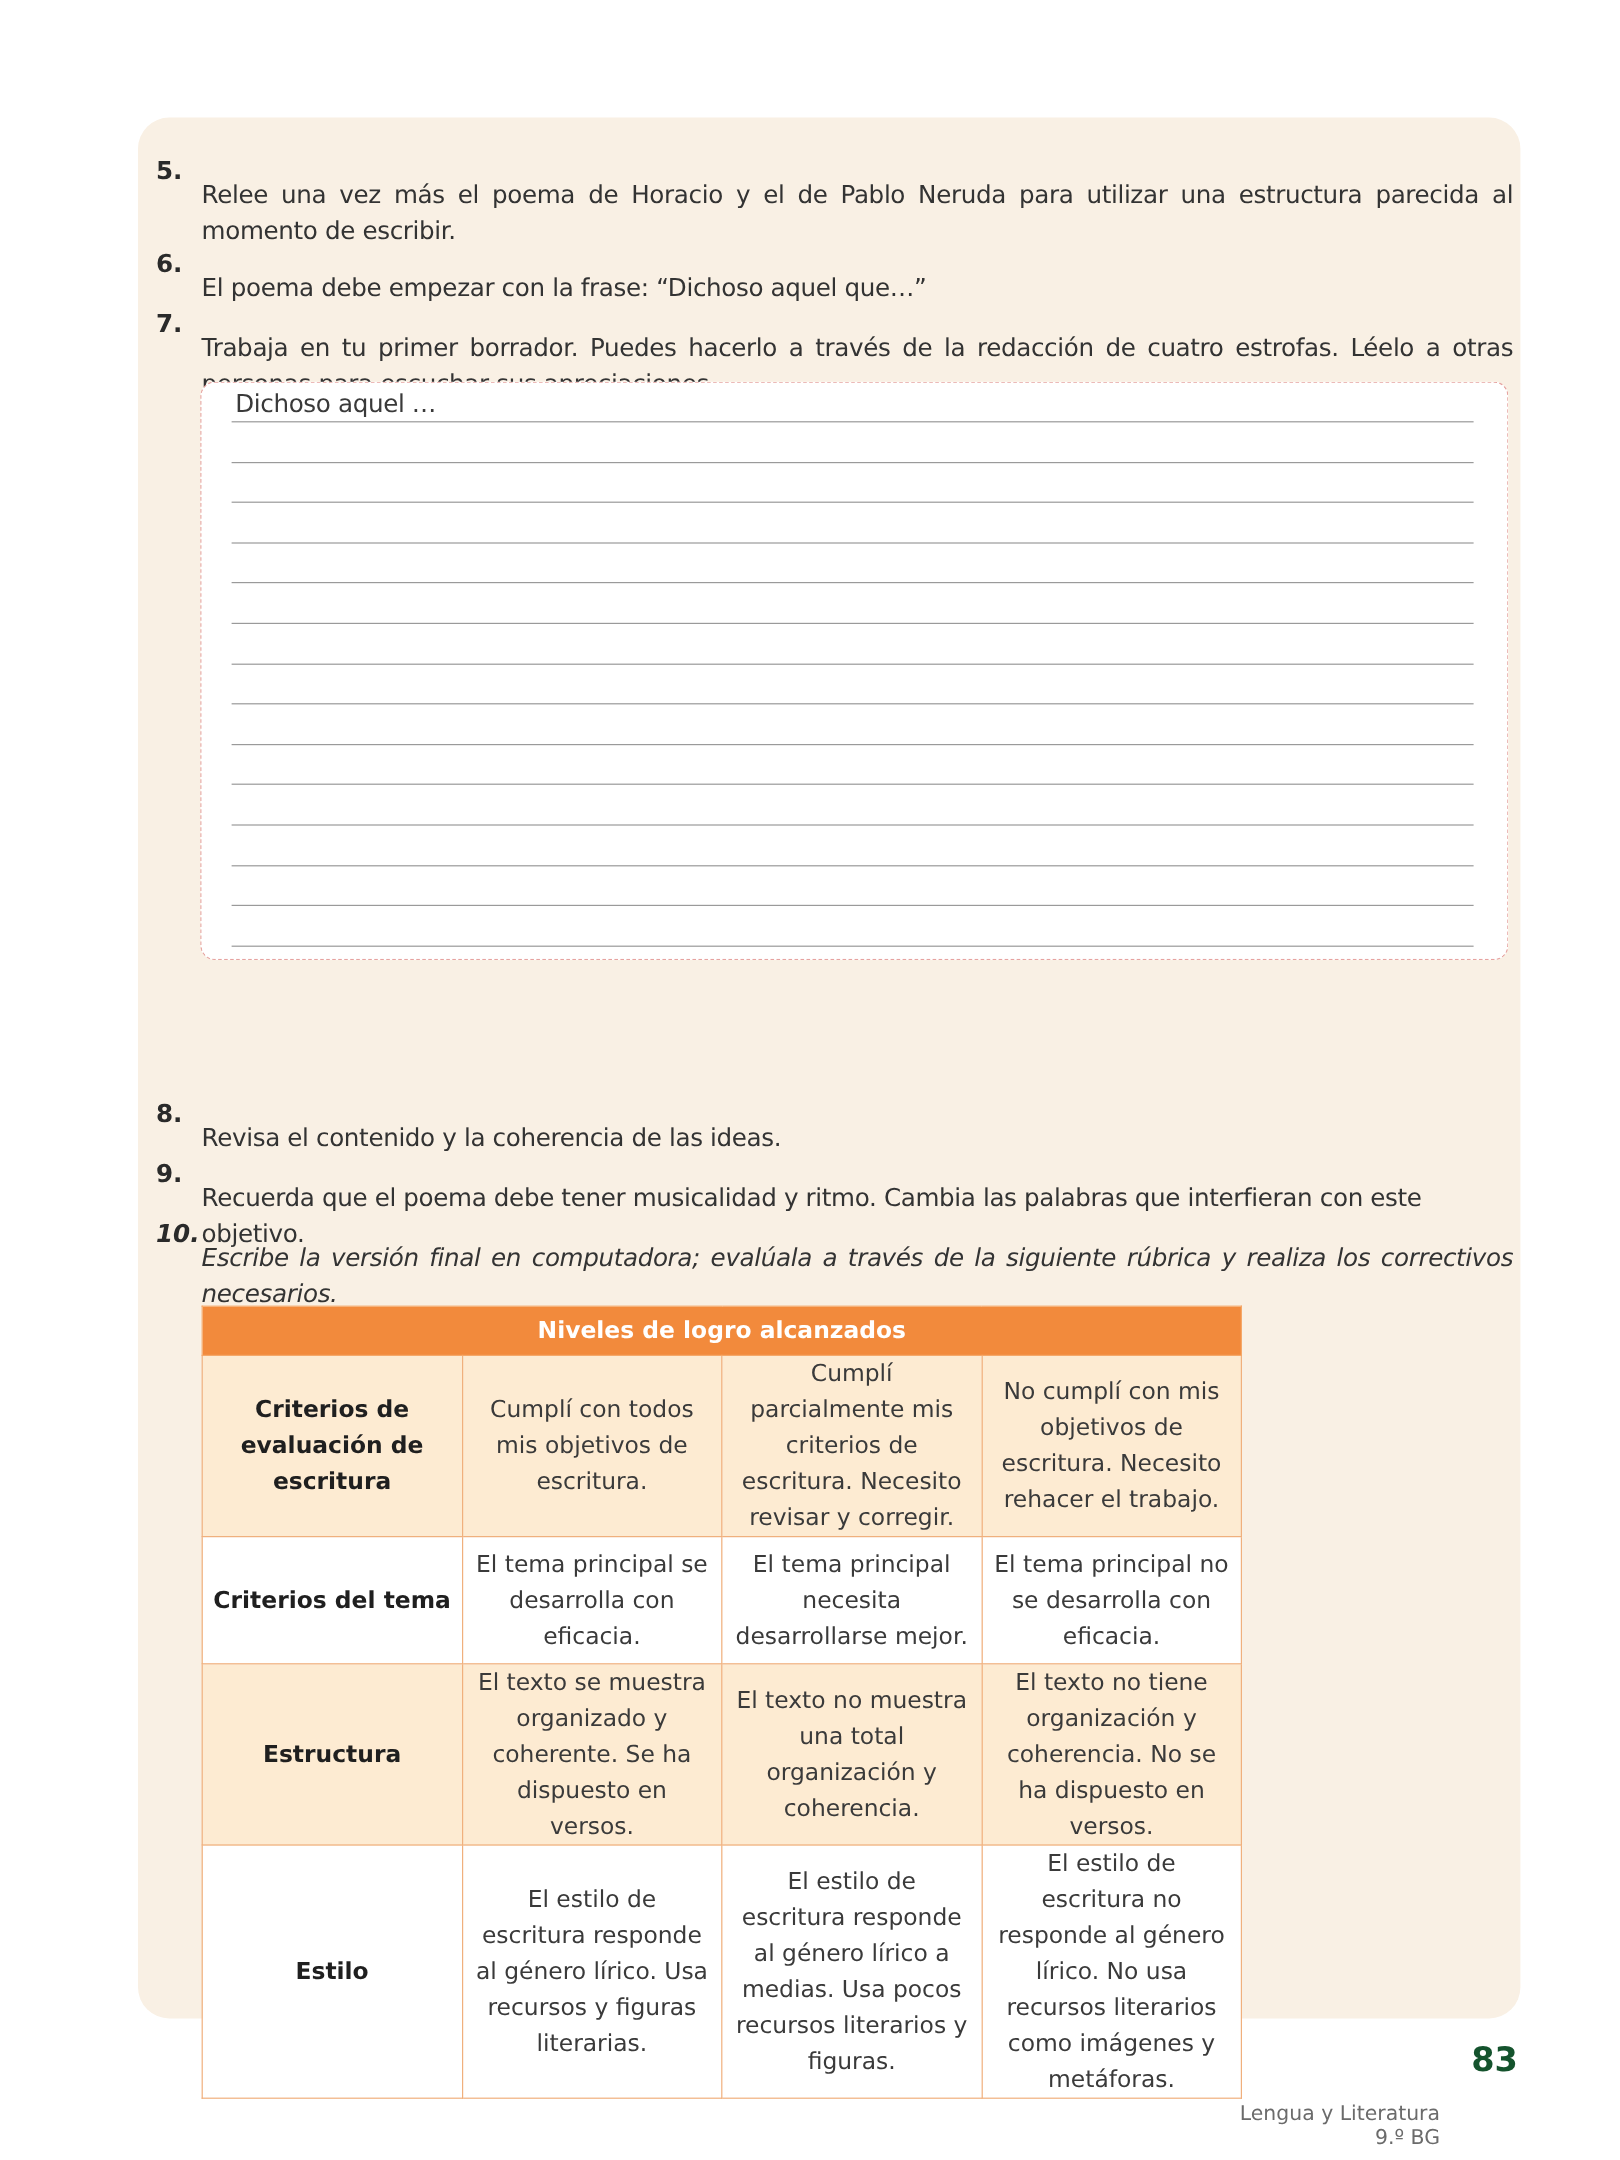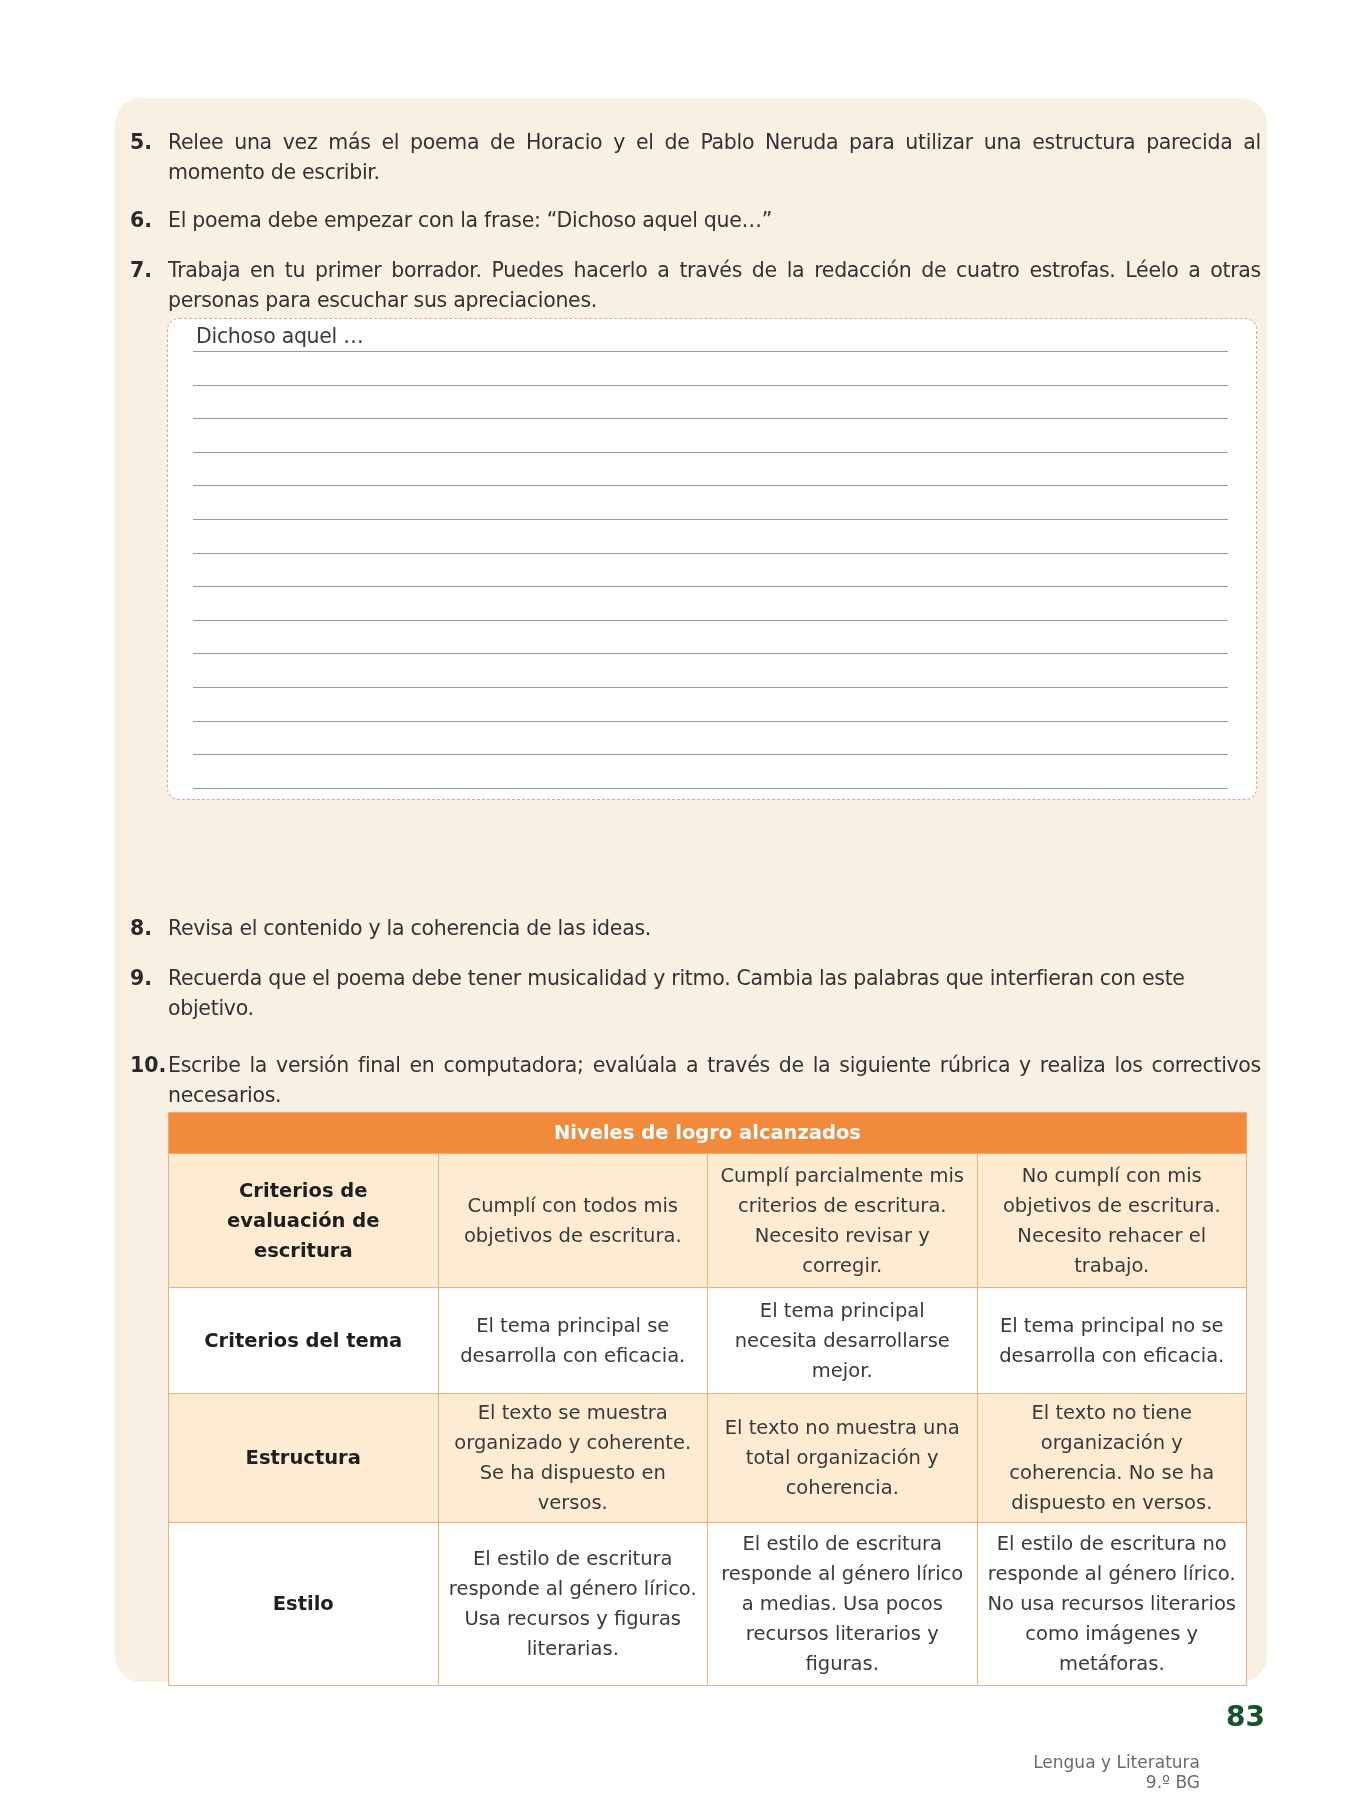--- a/index.html
+++ b/index.html
@@ -13,46 +13,46 @@
     }
     .item {
       position: absolute; left: 130px; width: 1130px;
       font-size: 20.5px; line-height: 30px; letter-spacing: -0.3px;
       color: #333;
     }
     .item .num {
       position: absolute; left: 0; top: 0; font-weight: bold; color: #2a2a2a;
       letter-spacing: 0;
     }
-    .item .txt { display: block; margin-left: 38px; width: 1093px; }
+    .item .txt { display: block; margin-left: 38px; width: 1093px; margin-top: 20px; }
     .item .txt.justify { text-align: justify; text-align-last: left; }
     #it5 { top: 127px; }
     #it6 { top: 205px; }
     #it7 { top: 255px; }
     #it8 { top: 913px; }
     #it9 { top: 963px; }
-    #it10 { top: 1050px; }
+    #it10 { top: 1013px; font-style: italic; }
 
     .draft {
       position: absolute; left: 167px; top: 318px; width: 1090px; height: 482px;
       background: #ffffff; border: 1.5px dashed #e6a3a0; border-radius: 12px;
       box-sizing: border-box;
     }
     .draft .line {
       position: absolute; left: 25px; right: 28px; height: 0;
       border-top: 1.5px solid #9a9a9a;
     }
     .draft .starter {
       position: absolute; left: 28px; top: 5px; font-size: 20.5px; color: #3a3a3a;
       letter-spacing: -0.3px;
       text-align: center;
     }
 
     .rubric {
-      position: absolute; left: 168px; top: 1112px; width: 1079px;
+      position: absolute; left: 168px; top: 1088px; width: 867px;
       border-collapse: collapse; table-layout: fixed;
       font-size: 19.5px; line-height: 30px; color: #3a3a3a;
     }
     .rubric th.banner {
       background: #f28a3c; color: #ffffff; height: 40px; padding: 0;
       font-size: 19.5px; font-weight: bold; text-align: center;
       border: 1.5px solid #f5a869;
     }
     .rubric td {
       border: 1.5px solid #f0b07d; text-align: center; vertical-align: middle;

